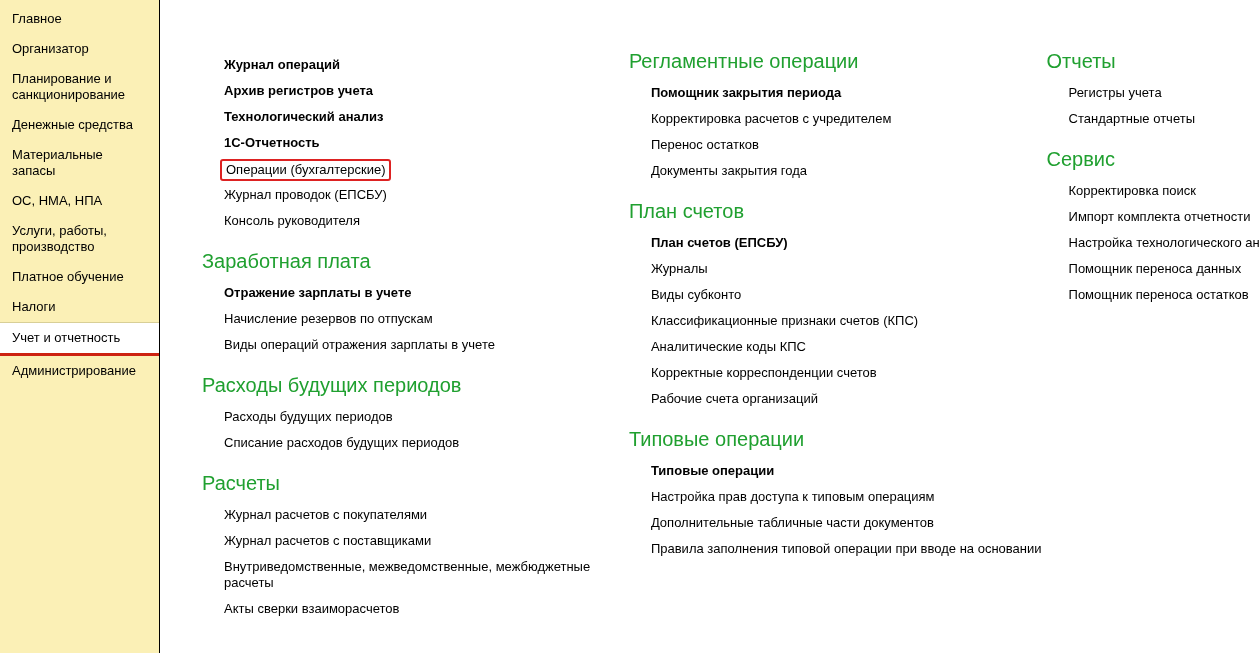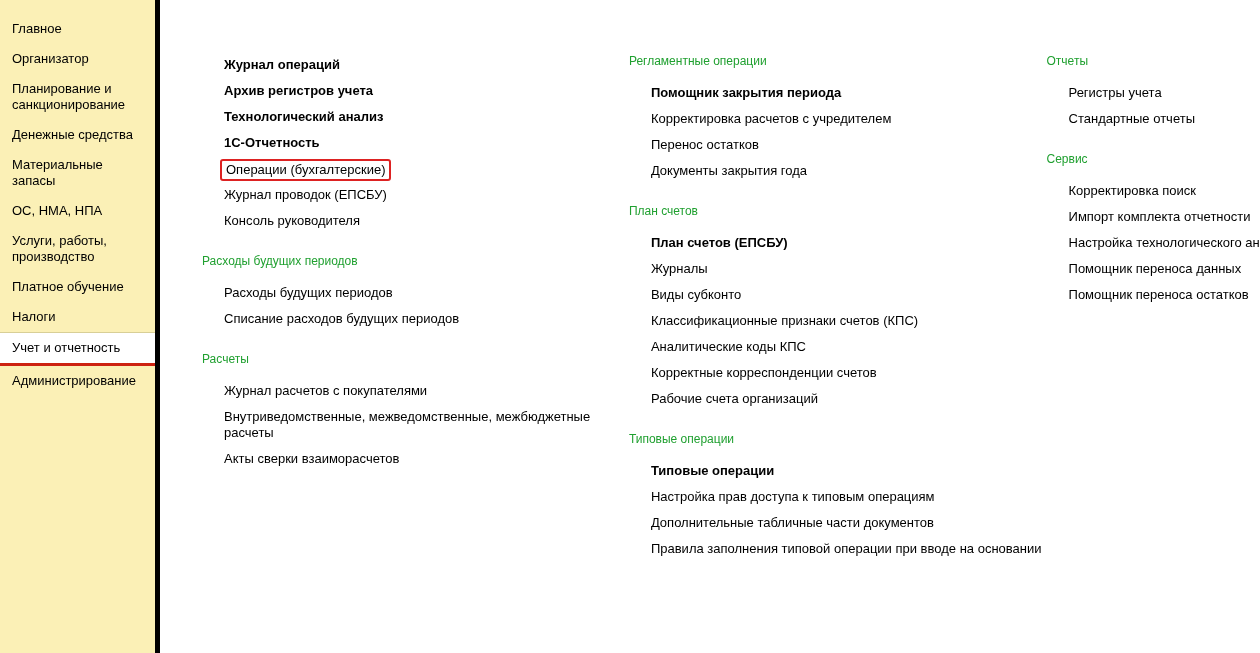--- a/index.html
+++ b/index.html
@@ -20,23 +20,23 @@
     display: flex;
     width: 1260px;
     height: 653px;
   }
 
   
   .sidebar {
     width: 160px;
     min-width: 160px;
     background: #fbf0b6;
-    border-right: 5px solid #000000;
-    position: relative;
-    padding-top: 14px;
+    border-right: 1px solid #000000;
+    position: relative;
+    padding-top: 4px;
     box-sizing: border-box;
   }
   .sidebar-item {
     padding: 7px 10px 7px 12px;
     font-size: 13px;
     line-height: 16px;
     color: #000;
     cursor: pointer;
     position: relative;
   }
@@ -68,21 +68,21 @@
   }
   .col-1 { width: 460px; }
   .col-2 { width: 450px; }
   .col-3 { width: 230px; }
 
   .group {
     margin-bottom: 18px;
   }
   .group-title {
     color: #20a030;
-    font-size: 12px;
+    font-size: 20px;
     font-weight: normal;
     margin: 0 0 10px 0;
     line-height: 18px;
   }
   .group.no-title { margin-top: 0; }
 
   .item {
     line-height: 16px;
     padding: 5px 0 5px 0;
     margin-left: 22px;
@@ -177,30 +177,37 @@
         <div class="group no-title first-block">
           <span class="item bold">Журнал операций</span>
           <span class="item bold">Архив регистров учета</span>
           <span class="item bold">Технологический анализ</span>
           <span class="item bold">1С-Отчетность</span>
           <div class="highlight">Операции (бухгалтерские)</div>
           <span class="item">Журнал проводок (ЕПСБУ)</span>
           <span class="item">Консоль руководителя</span>
         </div>
 
+        <div class="group plain-list">
+          <h3 class="group-title">Заработная плата</h3>
+          <span class="item bold">Отражение зарплаты в учете</span>
+          <span class="item">Начисление резервов по отпускам</span>
+          <span class="item">Виды операций отражения зарплаты в учете</span>
+        </div>
 
         <div class="group plain-list">
           <h3 class="group-title">Расходы будущих периодов</h3>
           <span class="item">Расходы будущих периодов</span>
           <span class="item">Списание расходов будущих периодов</span>
         </div>
 
         <div class="group plain-list">
           <h3 class="group-title">Расчеты</h3>
           <span class="item">Журнал расчетов с покупателями</span>
+          <span class="item">Журнал расчетов с поставщиками</span>
           <span class="item">Внутриведомственные, межведомственные, межбюджетные расчеты</span>
           <span class="item">Акты сверки взаиморасчетов</span>
         </div>
       </section>
 
       <section class="col col-2">
         <div class="group plain-list">
           <h3 class="group-title">Регламентные операции</h3>
           <span class="item bold">Помощник закрытия периода</span>
           <span class="item">Корректировка расчетов с учредителем</span>

